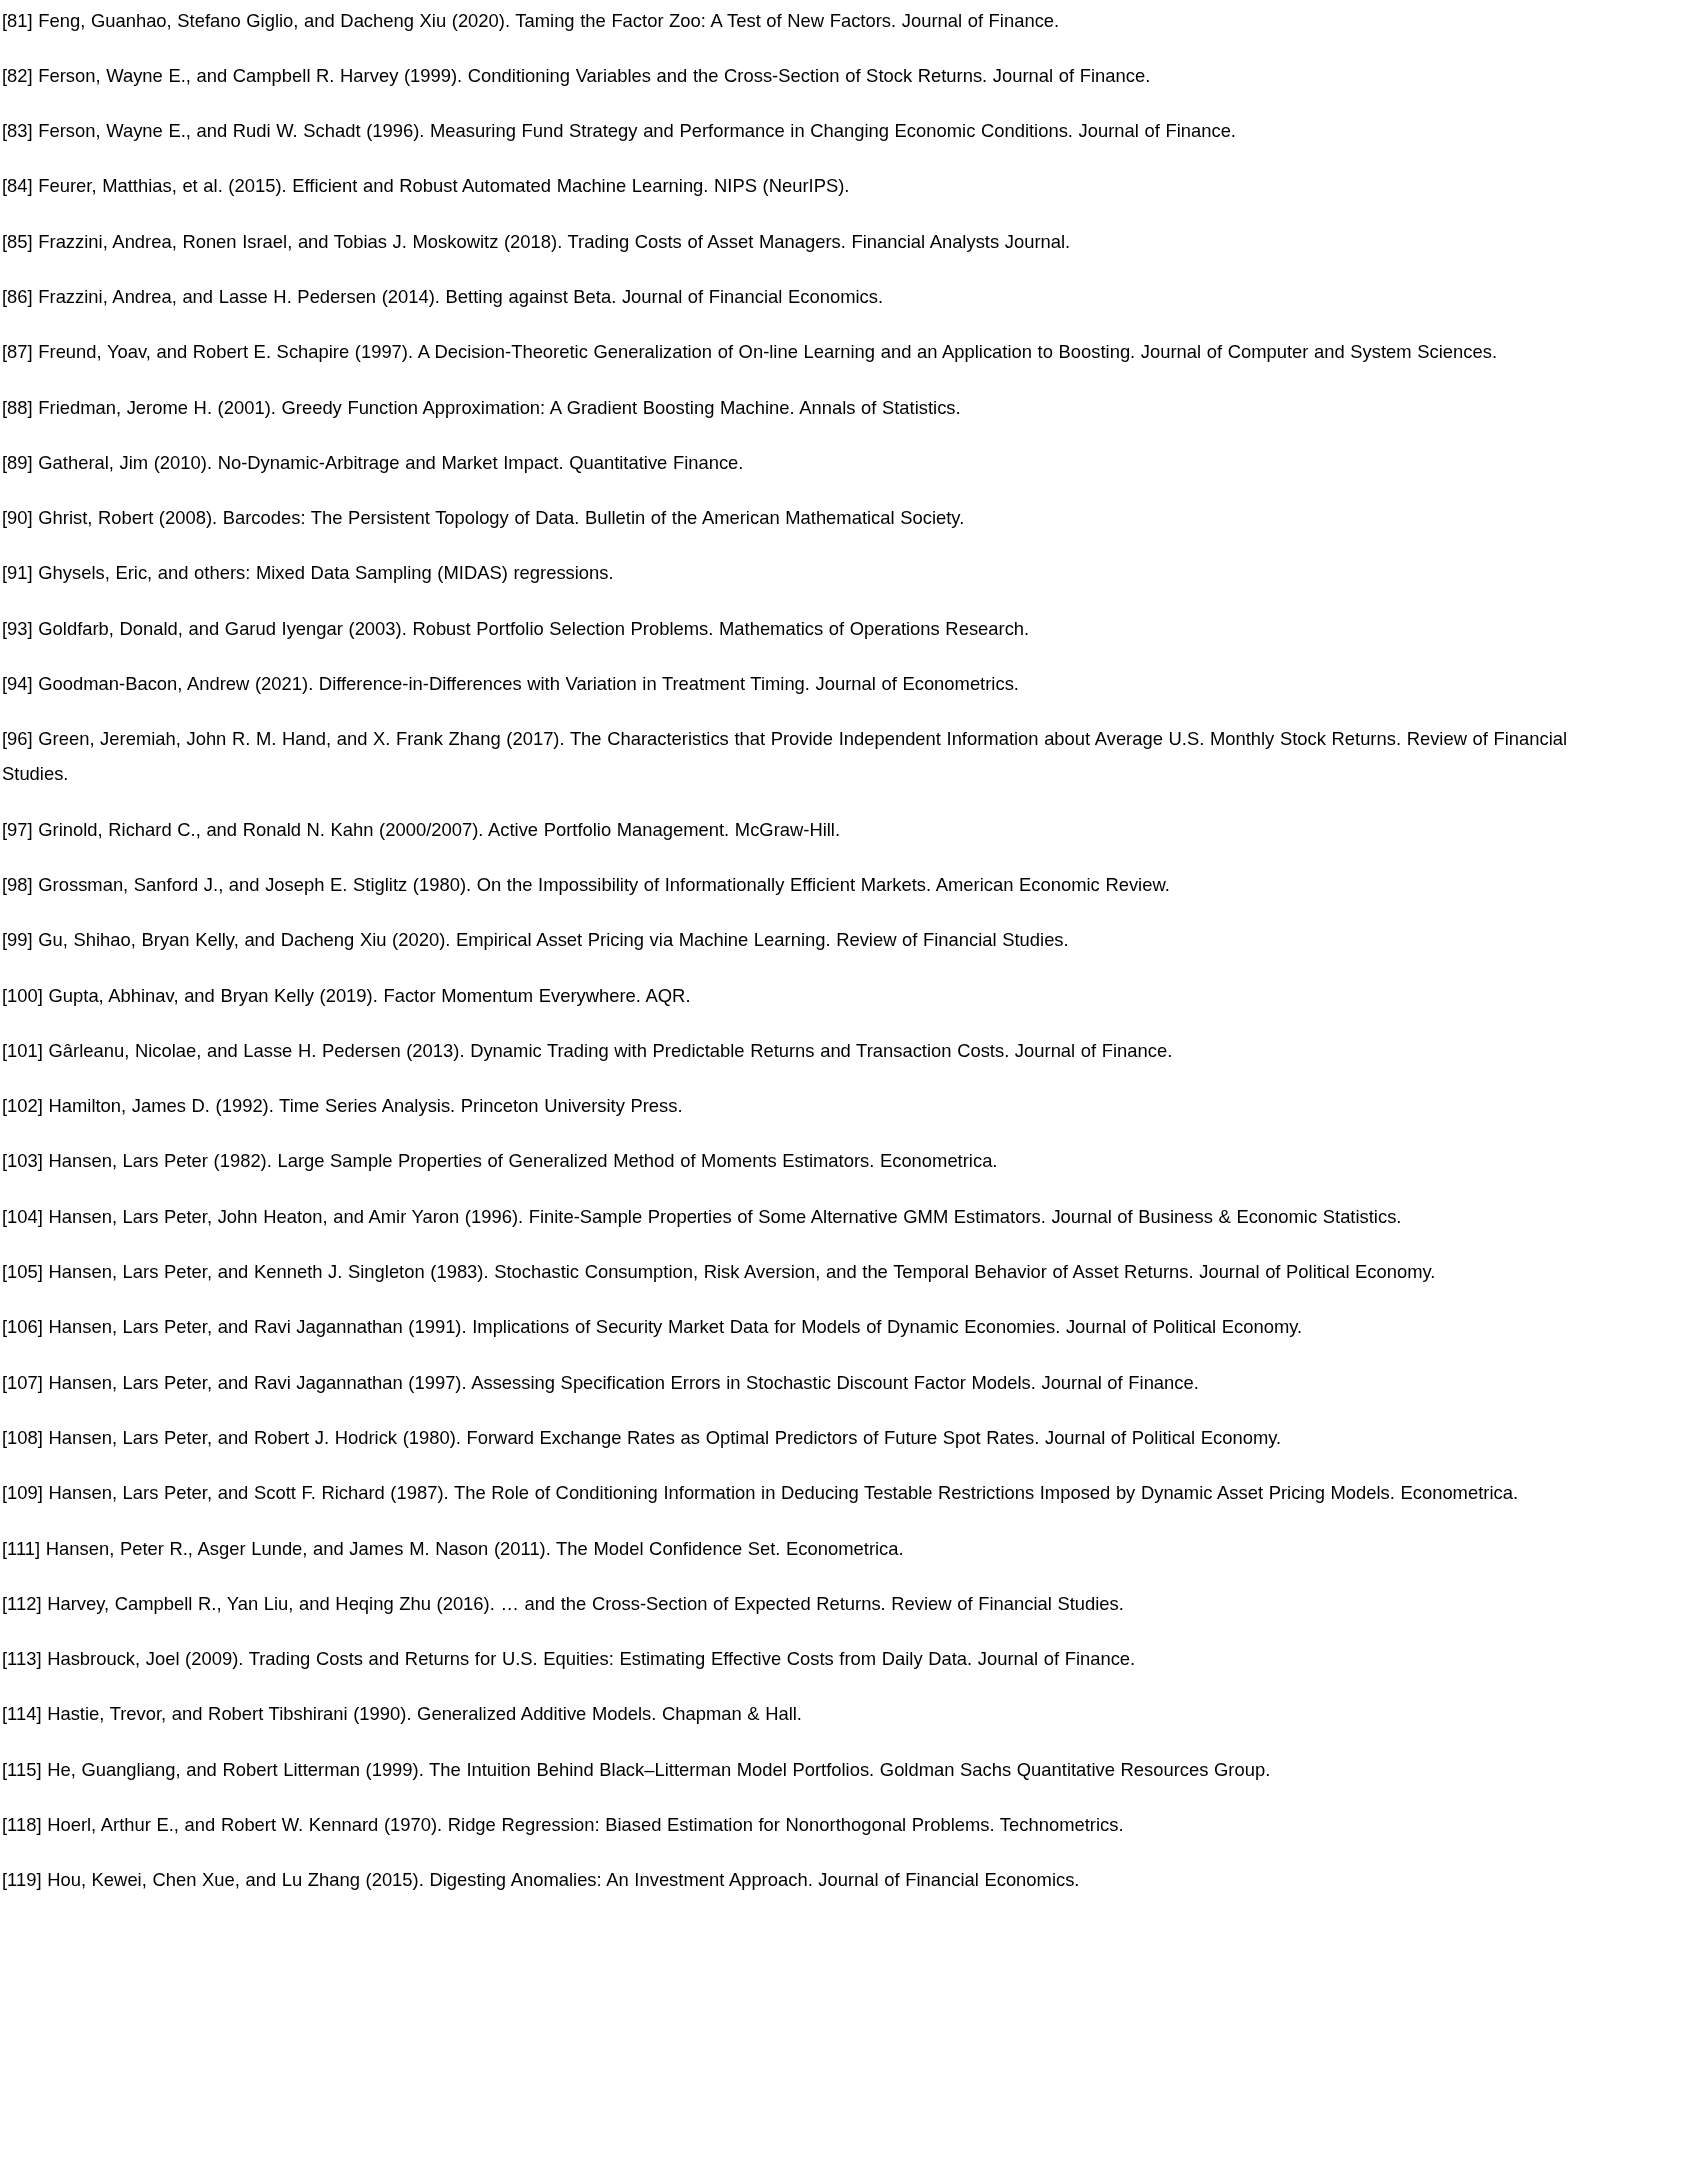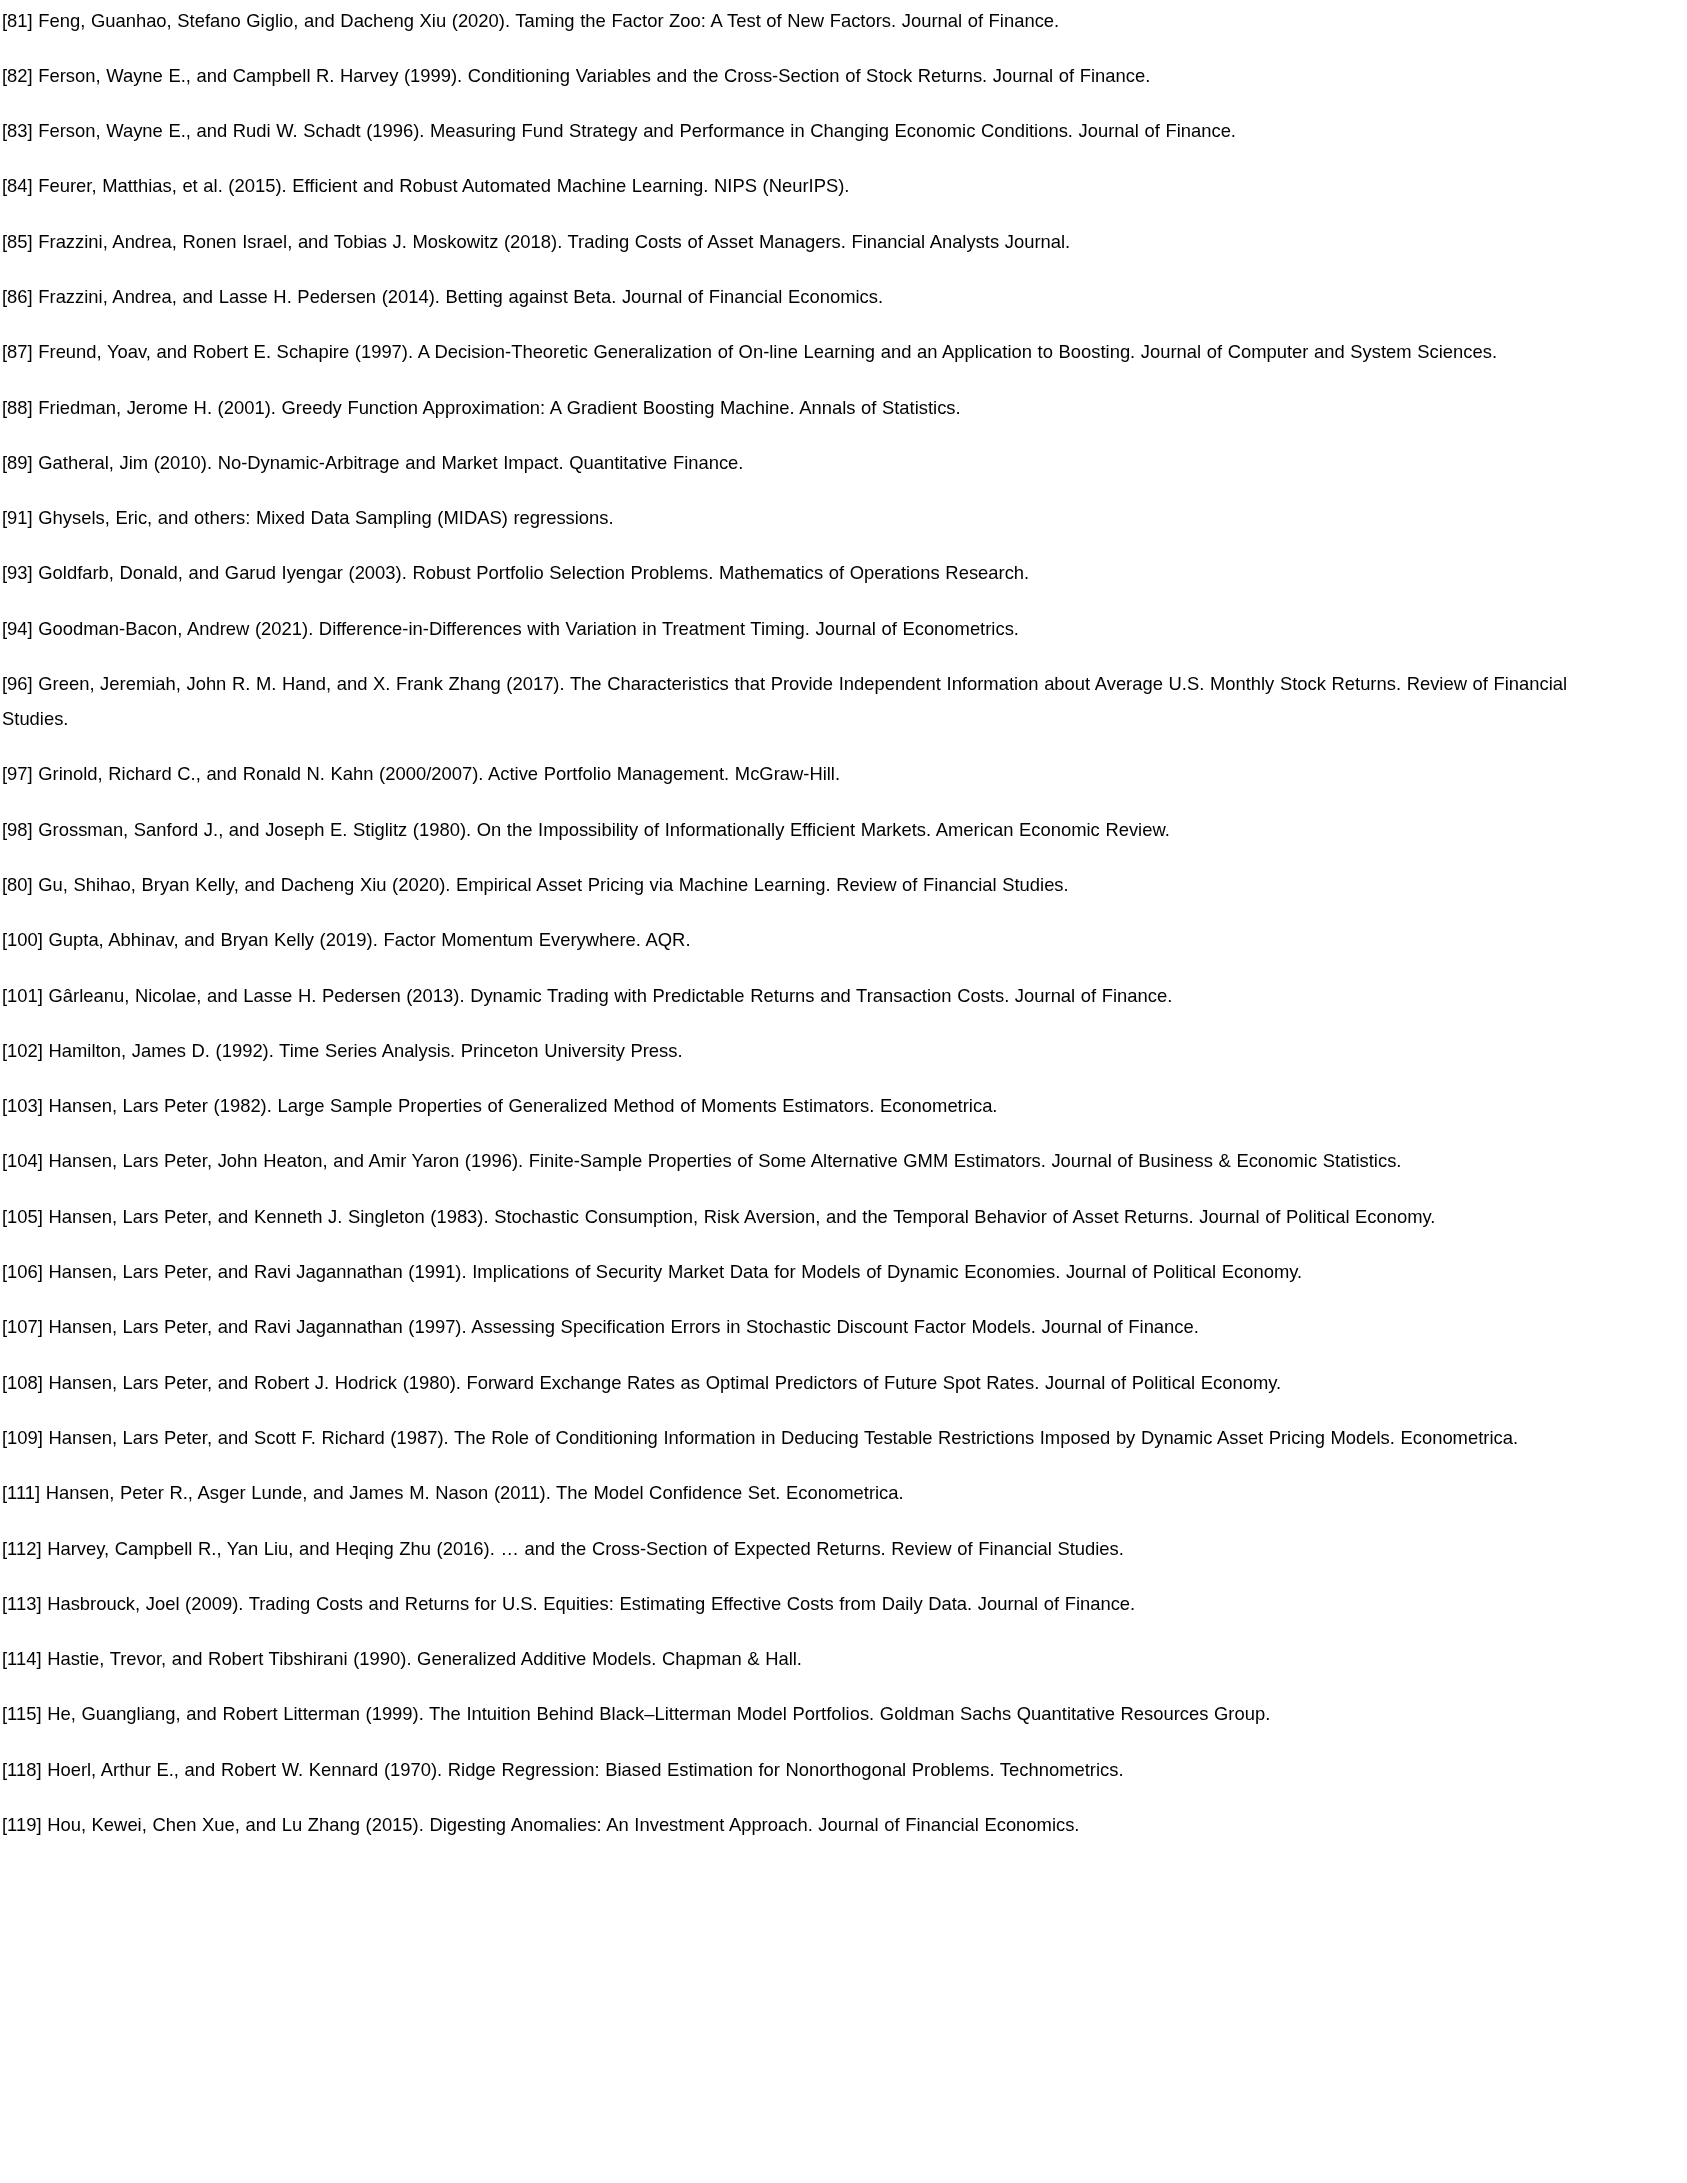--- a/index.html
+++ b/index.html
@@ -32,28 +32,29 @@
   <section id="reference-list">
       <p class="ref">[81] Feng, Guanhao, Stefano Giglio, and Dacheng Xiu (2020). Taming the Factor Zoo: A Test of New Factors. Journal of Finance.</p>
       <p class="ref">[82] Ferson, Wayne E., and Campbell R. Harvey (1999). Conditioning Variables and the Cross-Section of Stock Returns. Journal of Finance.</p>
       <p class="ref">[83] Ferson, Wayne E., and Rudi W. Schadt (1996). Measuring Fund Strategy and Performance in Changing Economic Conditions. Journal of Finance.</p>
       <p class="ref">[84] Feurer, Matthias, et al. (2015). Efficient and Robust Automated Machine Learning. NIPS (NeurIPS).</p>
       <p class="ref">[85] Frazzini, Andrea, Ronen Israel, and Tobias J. Moskowitz (2018). Trading Costs of Asset Managers. Financial Analysts Journal.</p>
       <p class="ref">[86] Frazzini, Andrea, and Lasse H. Pedersen (2014). Betting against Beta. Journal of Financial Economics.</p>
       <p class="ref">[87] Freund, Yoav, and Robert E. Schapire (1997). A Decision-Theoretic Generalization of On-line Learning and an Application to Boosting. Journal of Computer and System Sciences.</p>
       <p class="ref">[88] Friedman, Jerome H. (2001). Greedy Function Approximation: A Gradient Boosting Machine. Annals of Statistics.</p>
       <p class="ref">[89] Gatheral, Jim (2010). No-Dynamic-Arbitrage and Market Impact. Quantitative Finance.</p>
+      <p class="ref">[90] Ghrist, Robert (2008). Barcodes: The Persistent Topology of Data. Bulletin of the American Mathematical Society.</p>
       <p class="ref">[91] Ghysels, Eric, and others: Mixed Data Sampling (MIDAS) regressions.</p>
       <p class="ref">[93] Goldfarb, Donald, and Garud Iyengar (2003). Robust Portfolio Selection Problems. Mathematics of Operations Research.</p>
       <p class="ref">[94] Goodman-Bacon, Andrew (2021). Difference-in-Differences with Variation in Treatment Timing. Journal of Econometrics.</p>
       <p class="ref">[96] Green, Jeremiah, John R. M. Hand, and X. Frank Zhang (2017). The Characteristics that Provide Independent Information about Average U.S. Monthly Stock Returns. Review of Financial
 Studies.</p>
       <p class="ref">[97] Grinold, Richard C., and Ronald N. Kahn (2000/2007). Active Portfolio Management. McGraw-Hill.</p>
       <p class="ref">[98] Grossman, Sanford J., and Joseph E. Stiglitz (1980). On the Impossibility of Informationally Efficient Markets. American Economic Review.</p>
-      <p class="ref">[80] Gu, Shihao, Bryan Kelly, and Dacheng Xiu (2020). Empirical Asset Pricing via Machine Learning. Review of Financial Studies.</p>
+      <p class="ref">[99] Gu, Shihao, Bryan Kelly, and Dacheng Xiu (2020). Empirical Asset Pricing via Machine Learning. Review of Financial Studies.</p>
       <p class="ref">[100] Gupta, Abhinav, and Bryan Kelly (2019). Factor Momentum Everywhere. AQR.</p>
       <p class="ref">[101] Gârleanu, Nicolae, and Lasse H. Pedersen (2013). Dynamic Trading with Predictable Returns and Transaction Costs. Journal of Finance.</p>
       <p class="ref">[102] Hamilton, James D. (1992). Time Series Analysis. Princeton University Press.</p>
       <p class="ref">[103] Hansen, Lars Peter (1982). Large Sample Properties of Generalized Method of Moments Estimators. Econometrica.</p>
       <p class="ref">[104] Hansen, Lars Peter, John Heaton, and Amir Yaron (1996). Finite-Sample Properties of Some Alternative GMM Estimators. Journal of Business &amp; Economic Statistics.</p>
       <p class="ref">[105] Hansen, Lars Peter, and Kenneth J. Singleton (1983). Stochastic Consumption, Risk Aversion, and the Temporal Behavior of Asset Returns. Journal of Political Economy.</p>
       <p class="ref">[106] Hansen, Lars Peter, and Ravi Jagannathan (1991). Implications of Security Market Data for Models of Dynamic Economies. Journal of Political Economy.</p>
       <p class="ref">[107] Hansen, Lars Peter, and Ravi Jagannathan (1997). Assessing Specification Errors in Stochastic Discount Factor Models. Journal of Finance.</p>
       <p class="ref">[108] Hansen, Lars Peter, and Robert J. Hodrick (1980). Forward Exchange Rates as Optimal Predictors of Future Spot Rates. Journal of Political Economy.</p>
       <p class="ref">[109] Hansen, Lars Peter, and Scott F. Richard (1987). The Role of Conditioning Information in Deducing Testable Restrictions Imposed by Dynamic Asset Pricing Models. Econometrica.</p>

